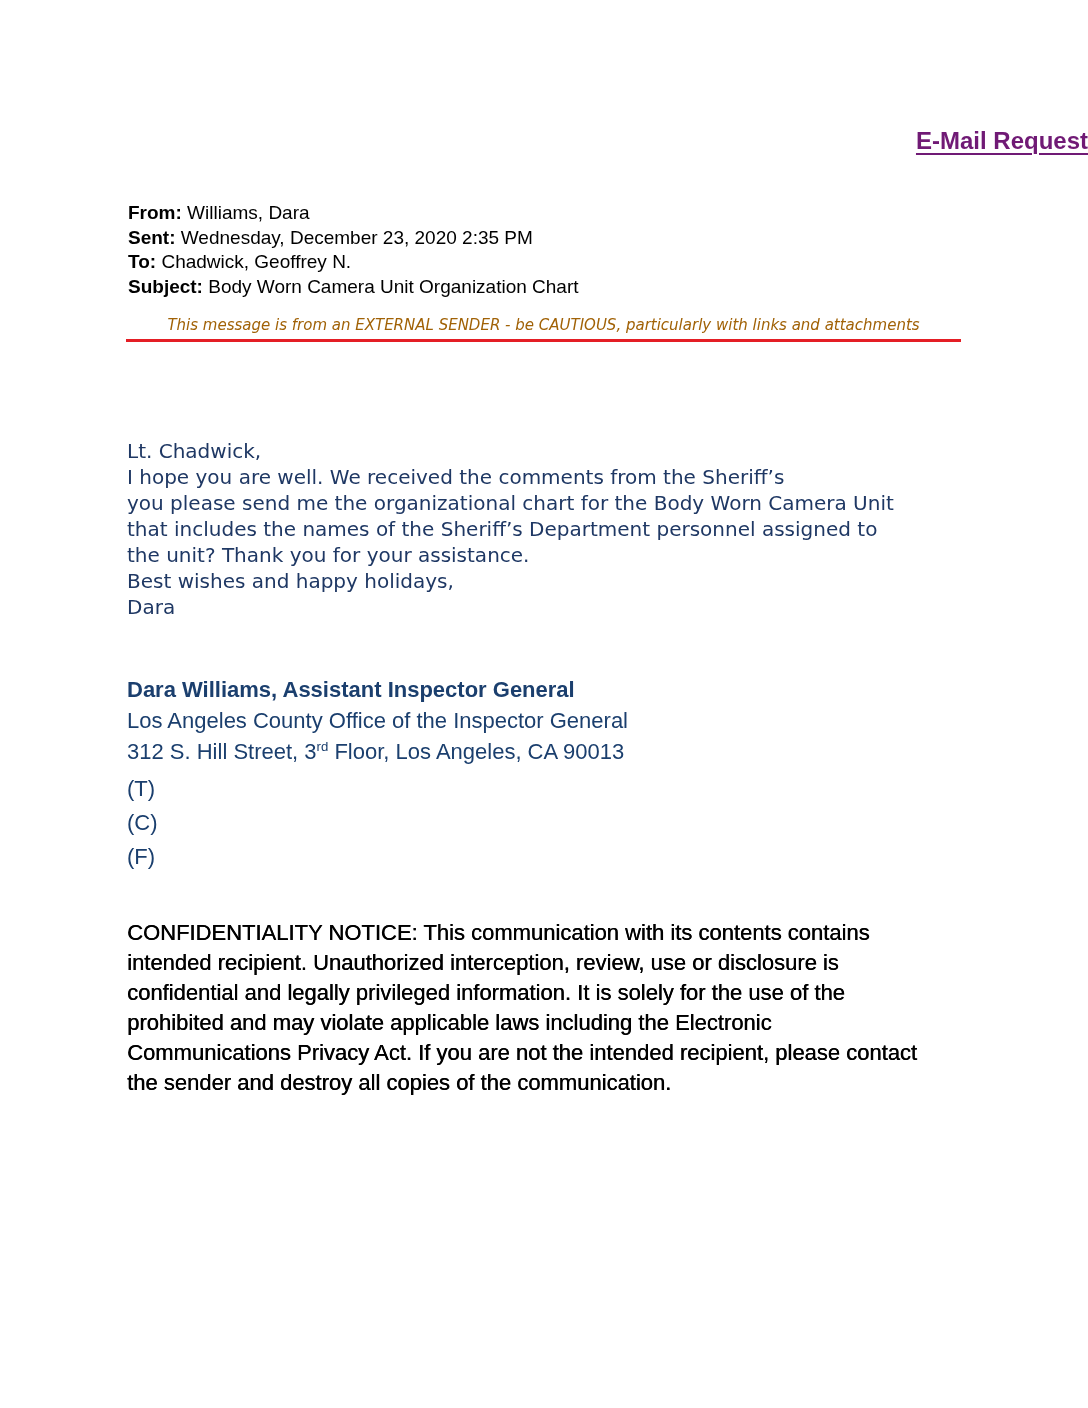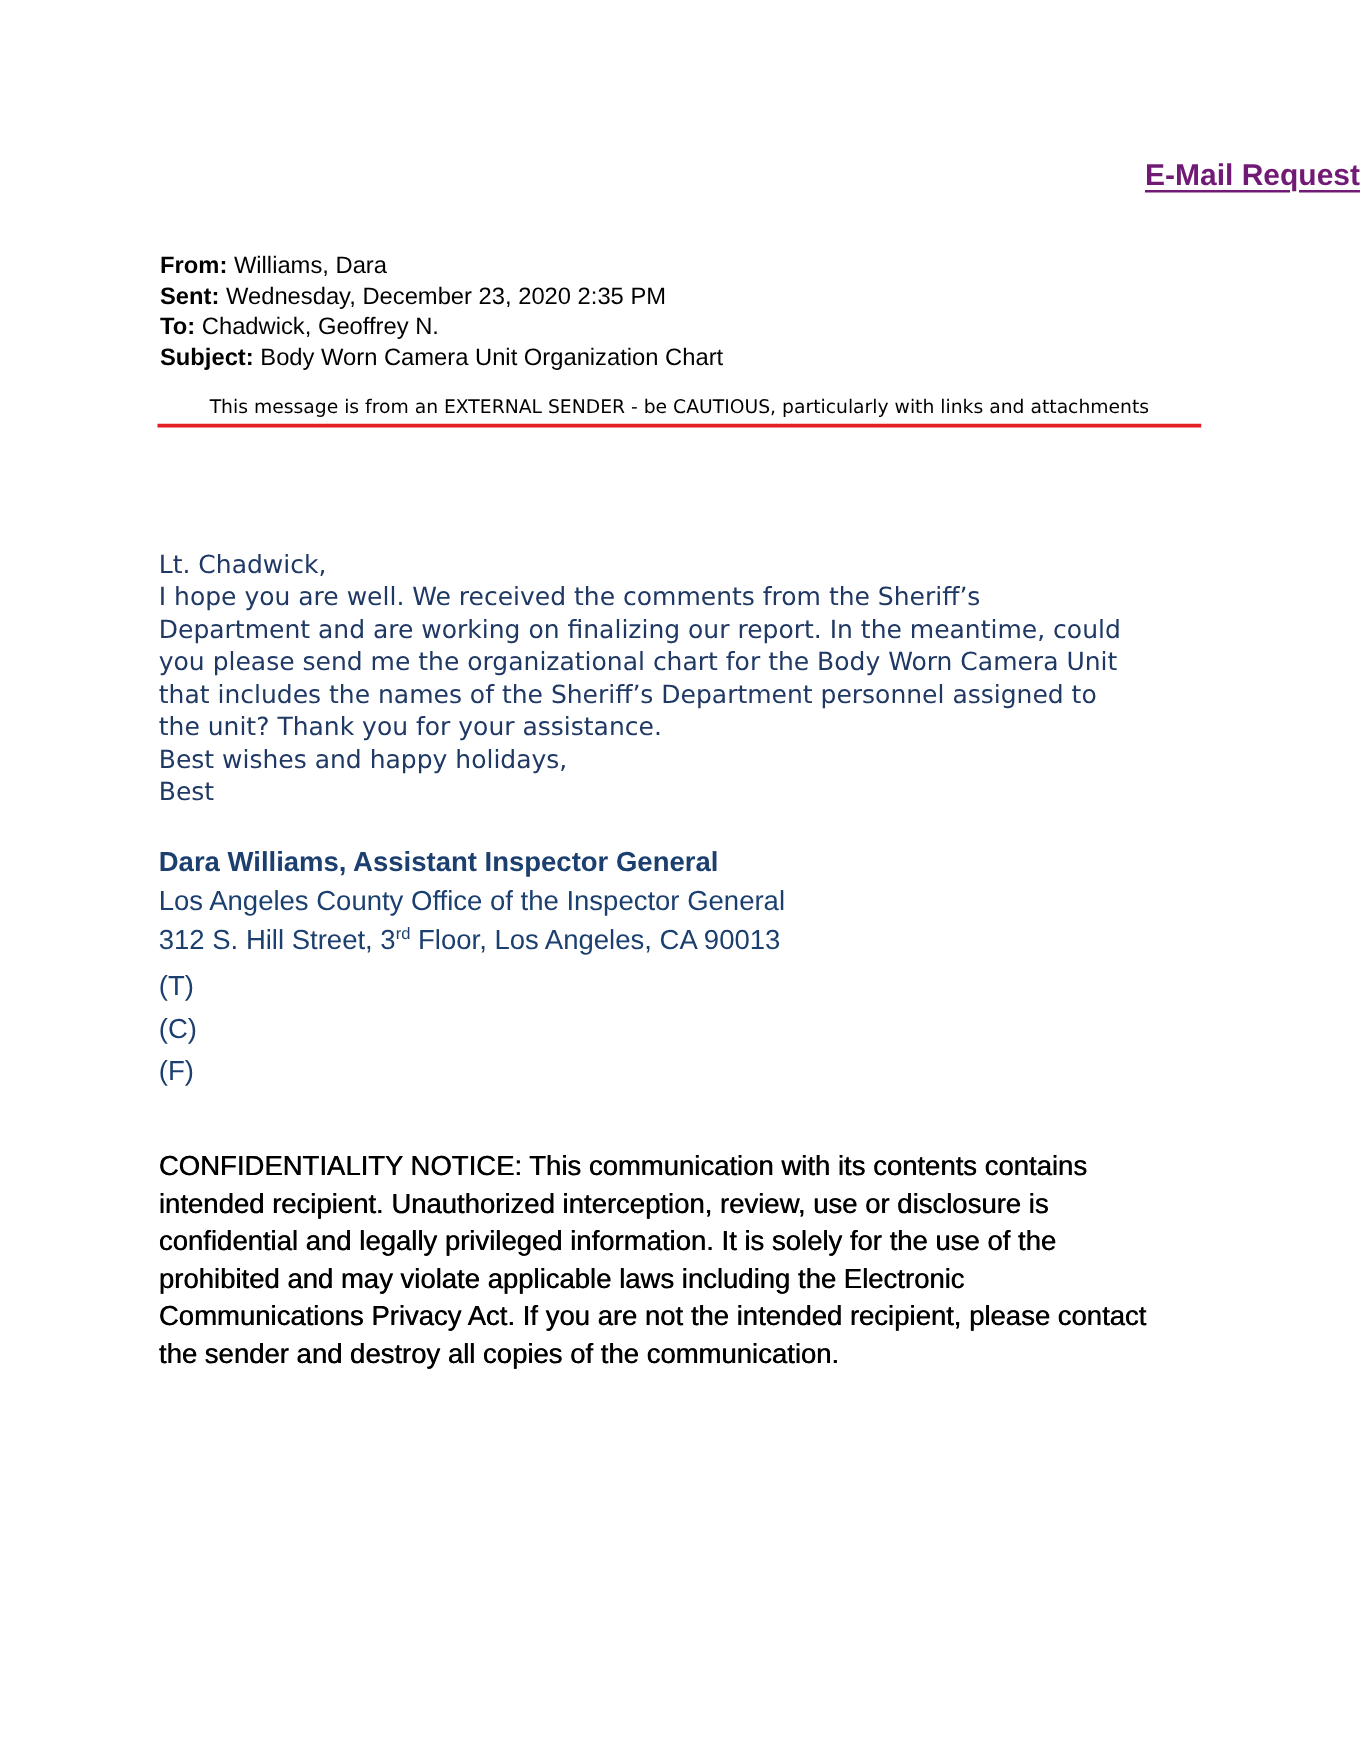--- a/index.html
+++ b/index.html
@@ -120,32 +120,31 @@
     <div>
       <span class="lbl">To:</span>
       <span>Chadwick, Geoffrey N.</span>
     </div>
     <div>
       <span class="lbl">Subject:</span>
       <span>Body Worn Camera Unit Organization Chart</span>
     </div>
   </div>
 
-  <div class="warning-text" style="color: #000000;">This message is from an EXTERNAL SENDER - be CAUTIOUS, particularly with links and attachments</div>
+  <div class="warning-text" style="color: #a16207; font-style: italic;">This message is from an EXTERNAL SENDER - be CAUTIOUS, particularly with links and attachments</div>
   <div class="warning-rule" style="background: rgb(228, 30, 37);"></div>
 
   <div class="body-block" style="color: rgb(31, 56, 100);">
     <div>Lt. Chadwick,</div>
     <div>I hope you are well. We received the comments from the Sheriff’s</div>
-    <div>Department and are working on finalizing our report. In the meantime, could</div>
     <div>you please send me the organizational chart for the Body Worn Camera Unit</div>
     <div>that includes the names of the Sheriff’s Department personnel assigned to</div>
     <div>the unit? Thank you for your assistance.</div>
     <div>Best wishes and happy holidays,</div>
-    <div>Best</div>
+    <div>Dara</div>
   </div>
 
   <div class="sig-block" style="color: rgb(27, 63, 110);">
     <div class="sig-name">Dara Williams, Assistant Inspector General</div>
     <div>Los Angeles County Office of the Inspector General</div>
     <div><span>312 S. Hill Street, 3</span><span class="sig-sup">rd</span><span> Floor, Los Angeles, CA 90013</span></div>
   </div>
 
   <div class="tcf-block" style="color: rgb(27, 63, 110);">
     <div>(T)</div>

